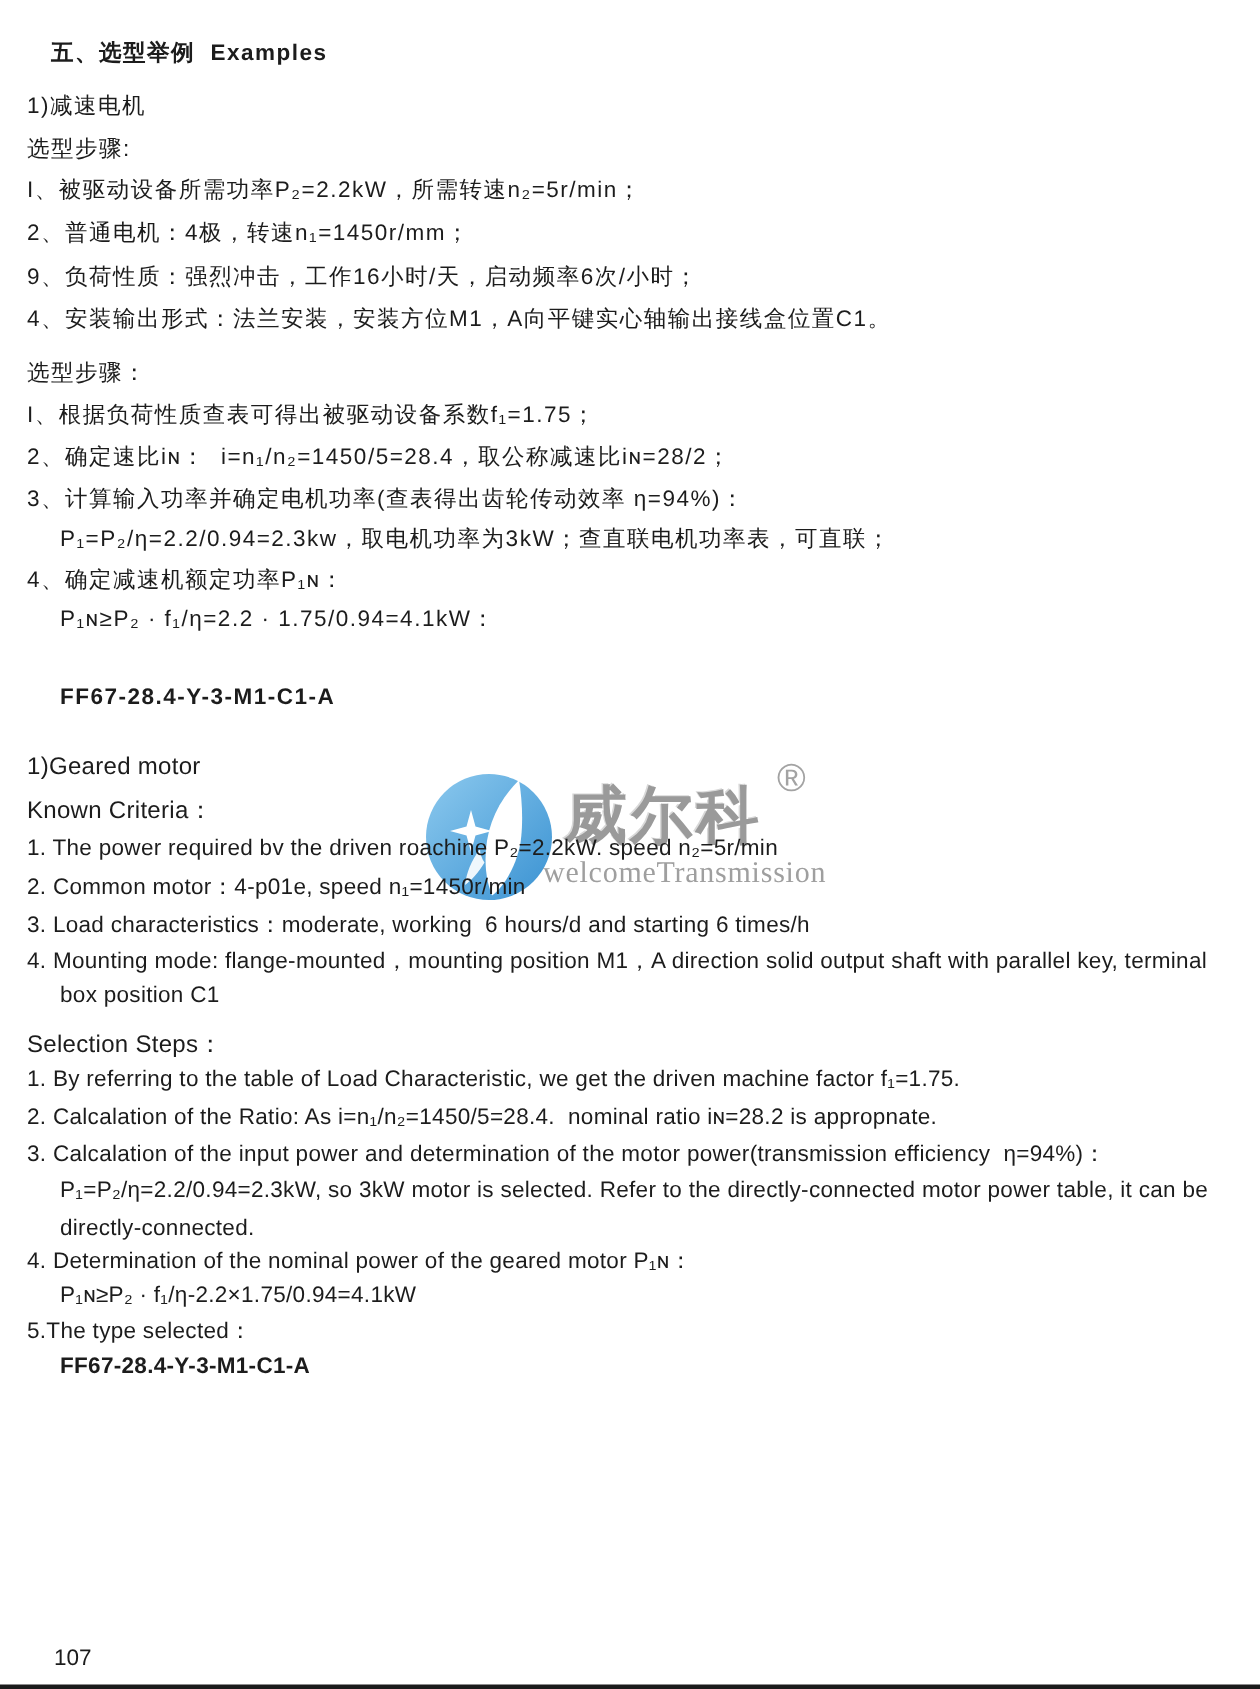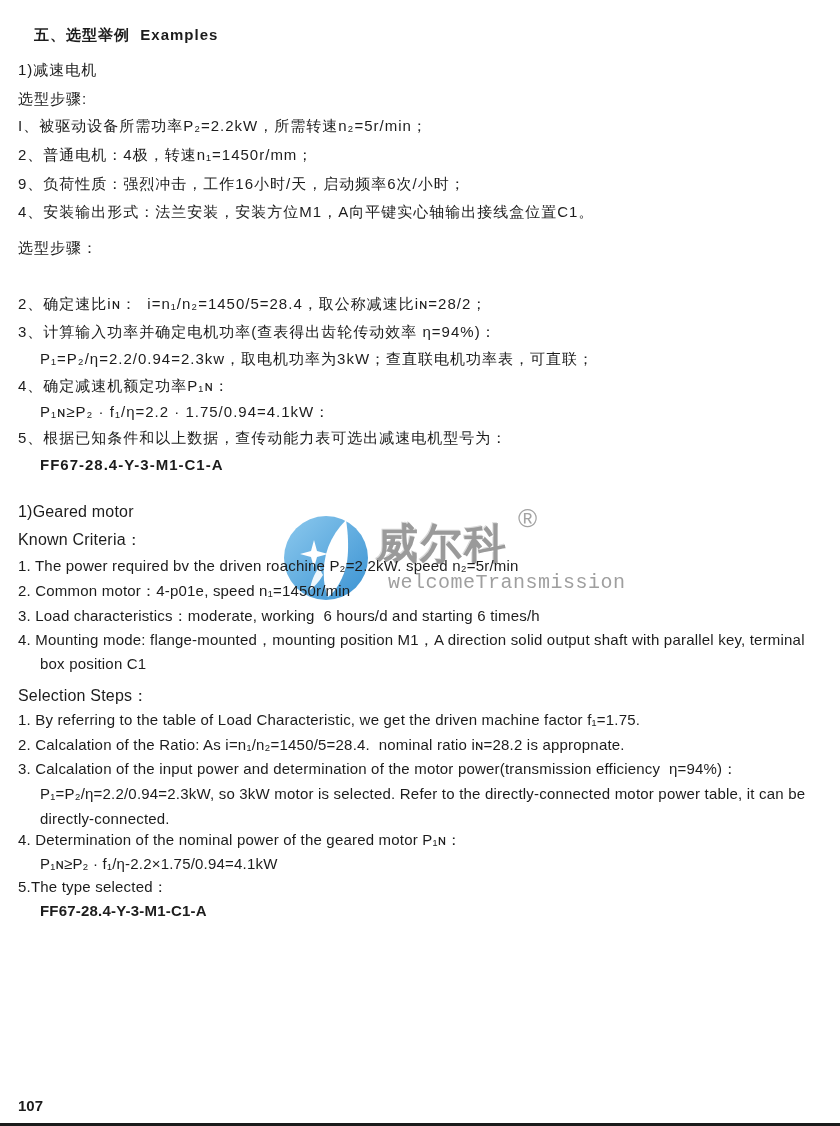--- a/index.html
+++ b/index.html
@@ -12,34 +12,34 @@
   .ln{position:absolute;left:18px;white-space:pre;z-index:2;text-align:right;}
   .cjk{font-size:15px;letter-spacing:1px;}
   .eng{font-size:15px;letter-spacing:0.2px;}
   .enh{font-size:16px;}
   .sub{left:40px;}
   .bold{font-weight:bold;}
   .title{
     position:absolute;left:34px;top:26px;font-size:15px;font-weight:bold;
     letter-spacing:1px;white-space:pre;z-index:2;
   }
-  .footer-num{position:absolute;left:18px;top:1097px;font-size:15px;z-index:2;font-weight:bold;}
+  .footer-num{position:absolute;left:36px;top:1097px;font-size:15px;z-index:2;}
   .bottom-rule{position:absolute;left:0;bottom:0;width:840px;height:3px;background:#1b1b1b;z-index:3;}
   
   .watermark{position:absolute;left:0;top:0;z-index:1;}
   .wm-logo{position:absolute;left:284px;top:516px;}
   .wm-brand{
     position:absolute;left:376px;top:516px;font-size:42px;font-weight:bold;
     color:#9a9a9a;letter-spacing:2px;white-space:pre;
     text-shadow:1px 1px 0 #fff, -1px -1px 0 #d9d9d9;
   }
   .wm-reg{position:absolute;left:518px;top:503px;font-size:26px;color:#a3a3a3;}
   .wm-tagline{
-    position:absolute;left:388px;top:571px;font-size:20px;color:#9f9f9f;
-    font-family:Liberation Mono, monospace;white-space:pre;letter-spacing:0.5px;
+    position:absolute;left:362px;top:571px;font-size:20px;color:#9f9f9f;
+    font-family:Liberation Serif, serif;white-space:pre;letter-spacing:0.5px;
   }
 </style>
 </head>
 <body>
 
 <div class="page">
 
   <div class="watermark">
     <svg class="wm-logo" width="84" height="84" viewBox="0 0 84 84">
       <defs>
@@ -60,26 +60,26 @@
 
   <div class="title">五、选型举例  Examples</div>
 
   <div class="ln cjk" style="top:61px">1)减速电机</div>
   <div class="ln cjk" style="top:90px">选型步骤:</div>
   <div class="ln cjk" style="top:117px">I、被驱动设备所需功率P₂=2.2kW，所需转速n₂=5r/min；</div>
   <div class="ln cjk" style="top:146px">2、普通电机：4极，转速n₁=1450r/mm；</div>
   <div class="ln cjk" style="top:175px">9、负荷性质：强烈冲击，工作16小时/天，启动频率6次/小时；</div>
   <div class="ln cjk" style="top:203px">4、安装输出形式：法兰安装，安装方位M1，A向平键实心轴输出接线盒位置C1。</div>
   <div class="ln cjk" style="top:239px">选型步骤：</div>
+  <div class="ln cjk" style="top:267px">I、根据负荷性质查表可得出被驱动设备系数f₁=1.75；</div>
   <div class="ln cjk" style="top:295px">2、确定速比iɴ：  i=n₁/n₂=1450/5=28.4，取公称减速比iɴ=28/2；</div>
   <div class="ln cjk" style="top:323px">3、计算输入功率并确定电机功率(查表得出齿轮传动效率 η=94%)：</div>
   <div class="ln cjk sub" style="top:350px">P₁=P₂/η=2.2/0.94=2.3kw，取电机功率为3kW；查直联电机功率表，可直联；</div>
   <div class="ln cjk" style="top:377px">4、确定减速机额定功率P₁ɴ：</div>
   <div class="ln cjk sub" style="top:403px">P₁ɴ≥P₂ · f₁/η=2.2 · 1.75/0.94=4.1kW：</div>
-  <div class="ln cjk" style="top:429px">5、根据已知条件和以上数据，查传动能力表可选出减速电机型号为：</div>
   <div class="ln cjk sub bold" style="top:456px">FF67-28.4-Y-3-M1-C1-A</div>
 
   <div class="ln eng enh" style="top:503px">1)Geared motor</div>
   <div class="ln eng enh" style="top:530px">Known Criteria：</div>
   <div class="ln eng" style="top:557px">1. The power required bv the driven roachine P₂=2.2kW. speed n₂=5r/min</div>
   <div class="ln eng" style="top:582px">2. Common motor：4-p01e, speed n₁=1450r/min</div>
   <div class="ln eng" style="top:607px">3. Load characteristics：moderate, working  6 hours/d and starting 6 times/h</div>
   <div class="ln eng" style="top:631px">4. Mounting mode: flange-mounted，mounting position M1，A direction solid output shaft with parallel key, terminal</div>
   <div class="ln eng sub" style="top:655px">box position C1</div>
   <div class="ln eng enh" style="top:686px">Selection Steps：</div>

